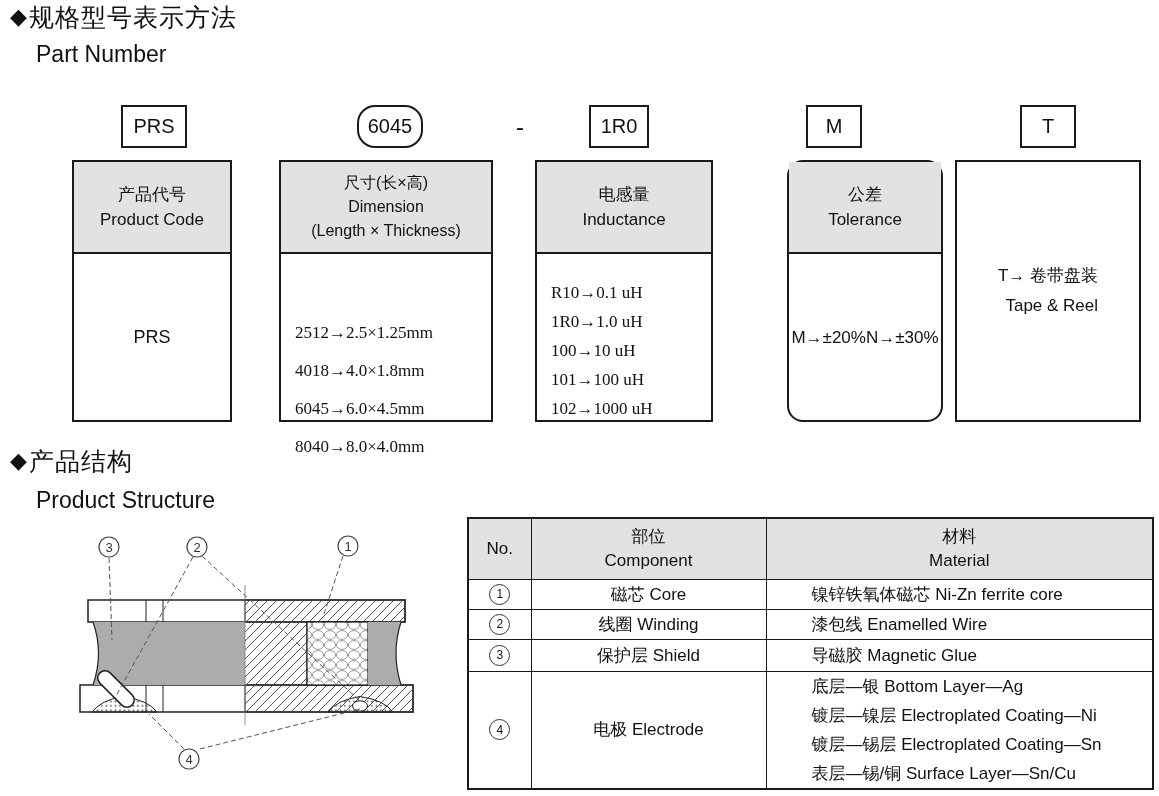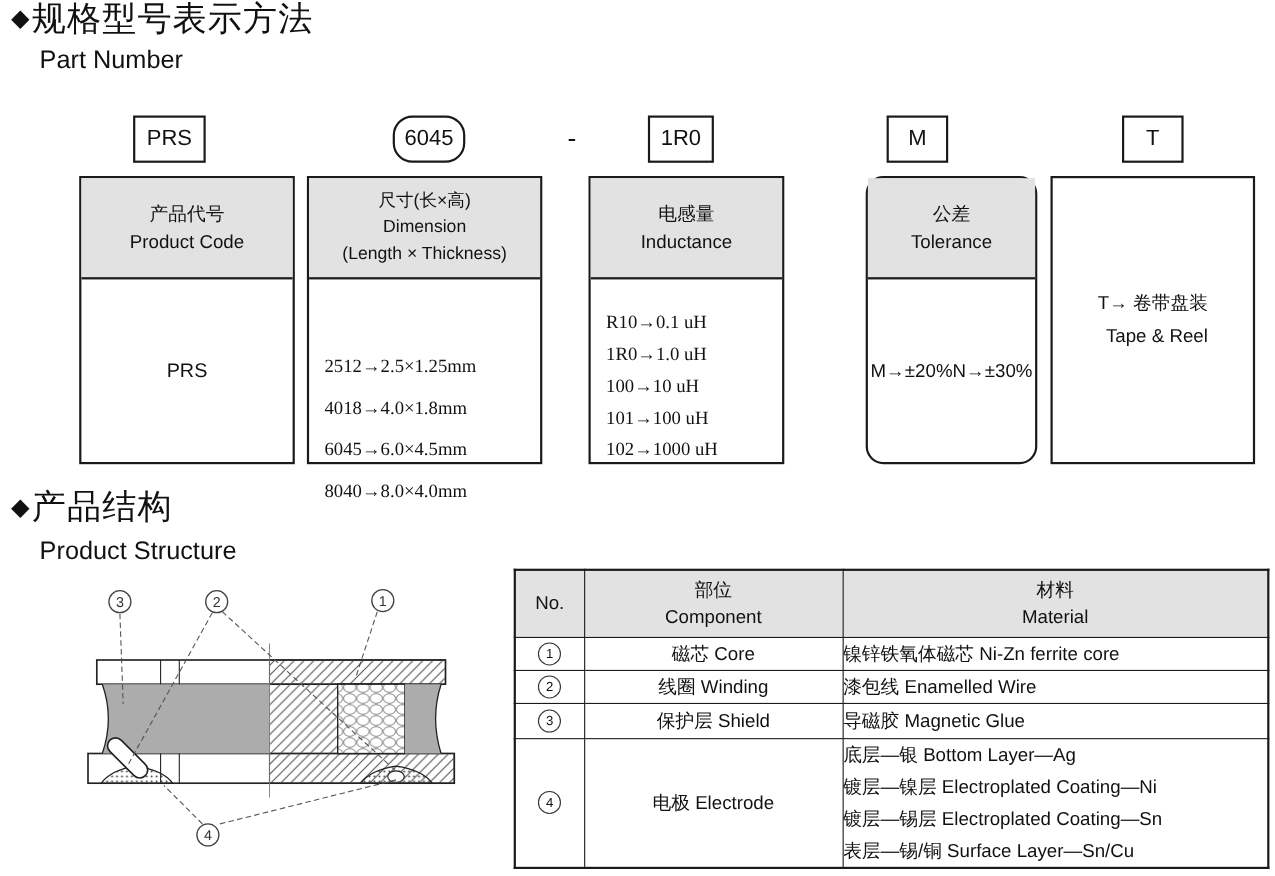--- a/index.html
+++ b/index.html
@@ -2,21 +2,21 @@
 <html><head>
 <meta charset="utf-8">
 <style>
   html,body{margin:0;padding:0;background:#fff;}
   body{font-family:"Liberation Sans","DejaVu Sans",sans-serif;color:#111;}
   #page{position:relative;width:1159px;height:796px;background:#fff;overflow:hidden;}
 
   
   .sec-head{position:absolute;left:10px;display:flex;align-items:flex-start;}
   .sec-head .bullet{font-size:22px;line-height:30px;margin-right:2px;}
-  .sec-head .zh{font-size:31px;line-height:30px;letter-spacing:1px;}
+  .sec-head .zh{font-size:25px;line-height:30px;letter-spacing:1px;}
   .sec-sub{position:absolute;left:36px;font-size:23px;line-height:28px;}
 
   
   .pn-box{position:absolute;top:105px;height:43px;border:2px solid #1a1a1a;
           display:flex;align-items:center;justify-content:center;
           font-size:20px;background:#fff;box-sizing:border-box;}
   .pn-dash{position:absolute;top:105px;height:43px;display:flex;align-items:center;
            justify-content:center;font-size:24px;}
 
   
@@ -42,21 +42,21 @@
   
   table.struct{position:absolute;left:467px;top:517px;width:685px;
                border-collapse:collapse;table-layout:fixed;
                border:2px solid #1a1a1a;font-size:17px;}
   table.struct td,table.struct th{border:1px solid #1a1a1a;padding:0;
                font-weight:normal;vertical-align:middle;}
   table.struct th{background:#e2e2e2;text-align:center;line-height:24px;}
   td.c-no{text-align:center;}
   td.c-comp{text-align:center;}
   td.c-mat{text-align:left;padding-left:10px;}
-  td.c-mat div{line-height:29px;}
+  td.c-mat div{line-height:29px;padding-left:45px;}
   .circ{display:inline-flex;width:19px;height:19px;border:1px solid #333;
         border-radius:50%;align-items:center;justify-content:center;
         font-size:12px;line-height:1;}
 
   
   #diagram{position:absolute;left:60px;top:520px;width:400px;height:265px;}
 </style>
 </head>
 <body>
 
@@ -68,21 +68,21 @@
   </div>
   <div class="sec-sub" style="top:40px;">Part Number</div>
 
   <div class="pn-box" style="left:121px;width:66px;">PRS</div>
   <div class="pn-box" style="left:357px;width:66px;border-radius:18px;">6045</div>
   <div class="pn-dash" style="left:505px;width:30px;">-</div>
   <div class="pn-box" style="left:589px;width:60px;">1R0</div>
   <div class="pn-box" style="left:806px;width:56px;">M</div>
   <div class="pn-box" style="left:1020px;width:56px;">T</div>
 
-  <div class="pn-col" style="left:72px;width:196px;">
+  <div class="pn-col" style="left:72px;width:160px;">
     <div class="pn-head">
       <div>产品代号</div>
       <div>Product Code</div>
     </div>
     <div class="pn-body">
       <div class="body-center">PRS</div>
     </div>
   </div>
 
   <div class="pn-col" style="left:279px;width:214px;gap:48px;">

